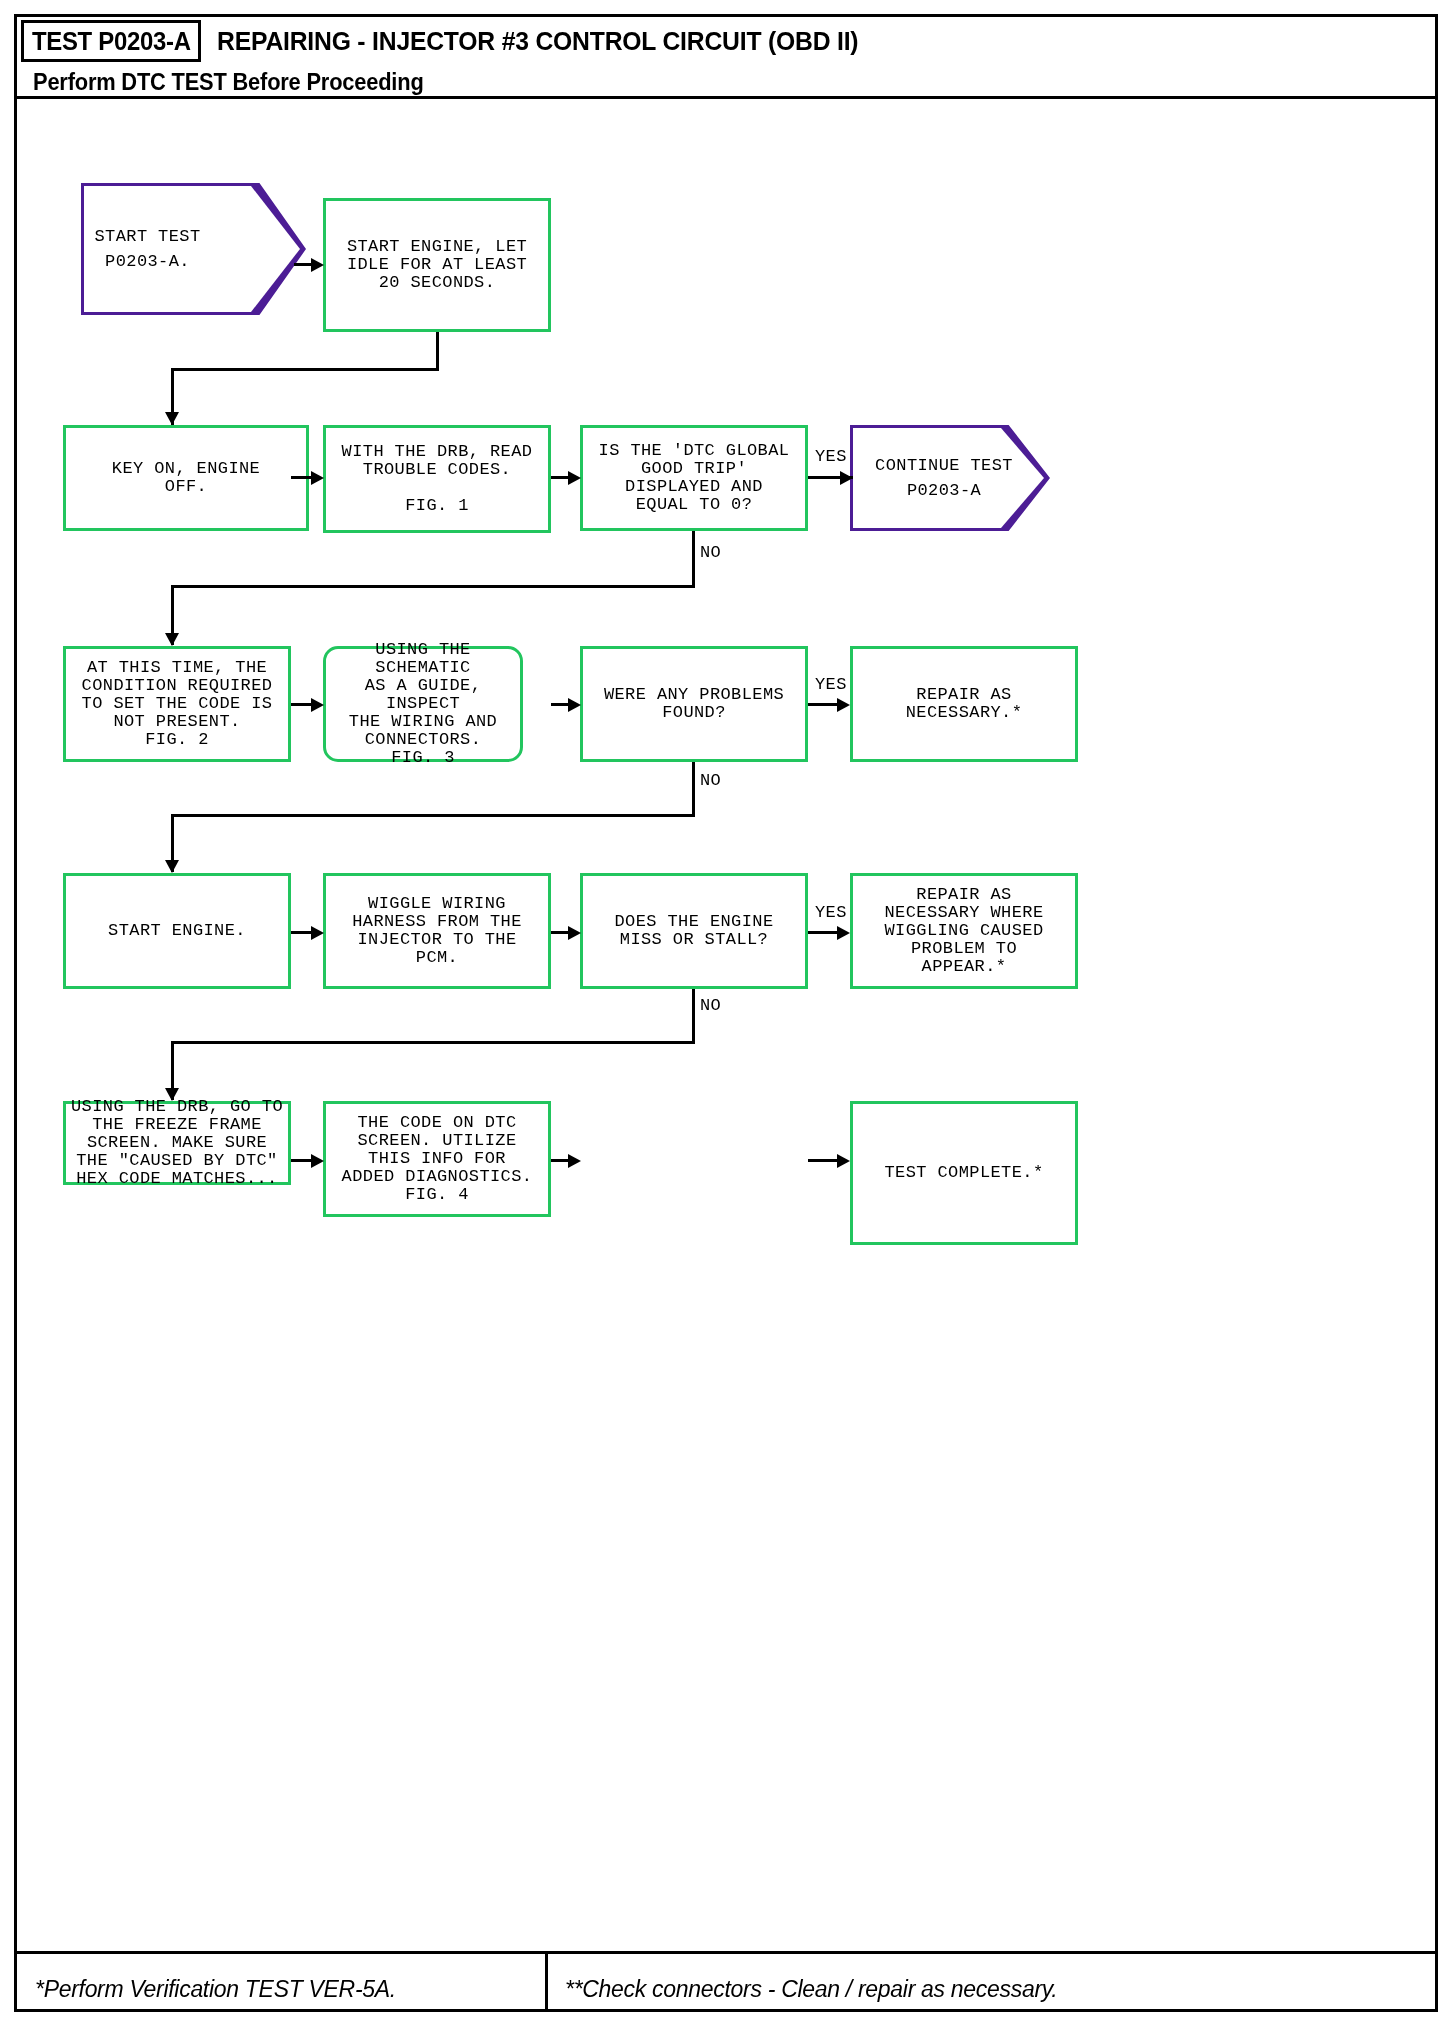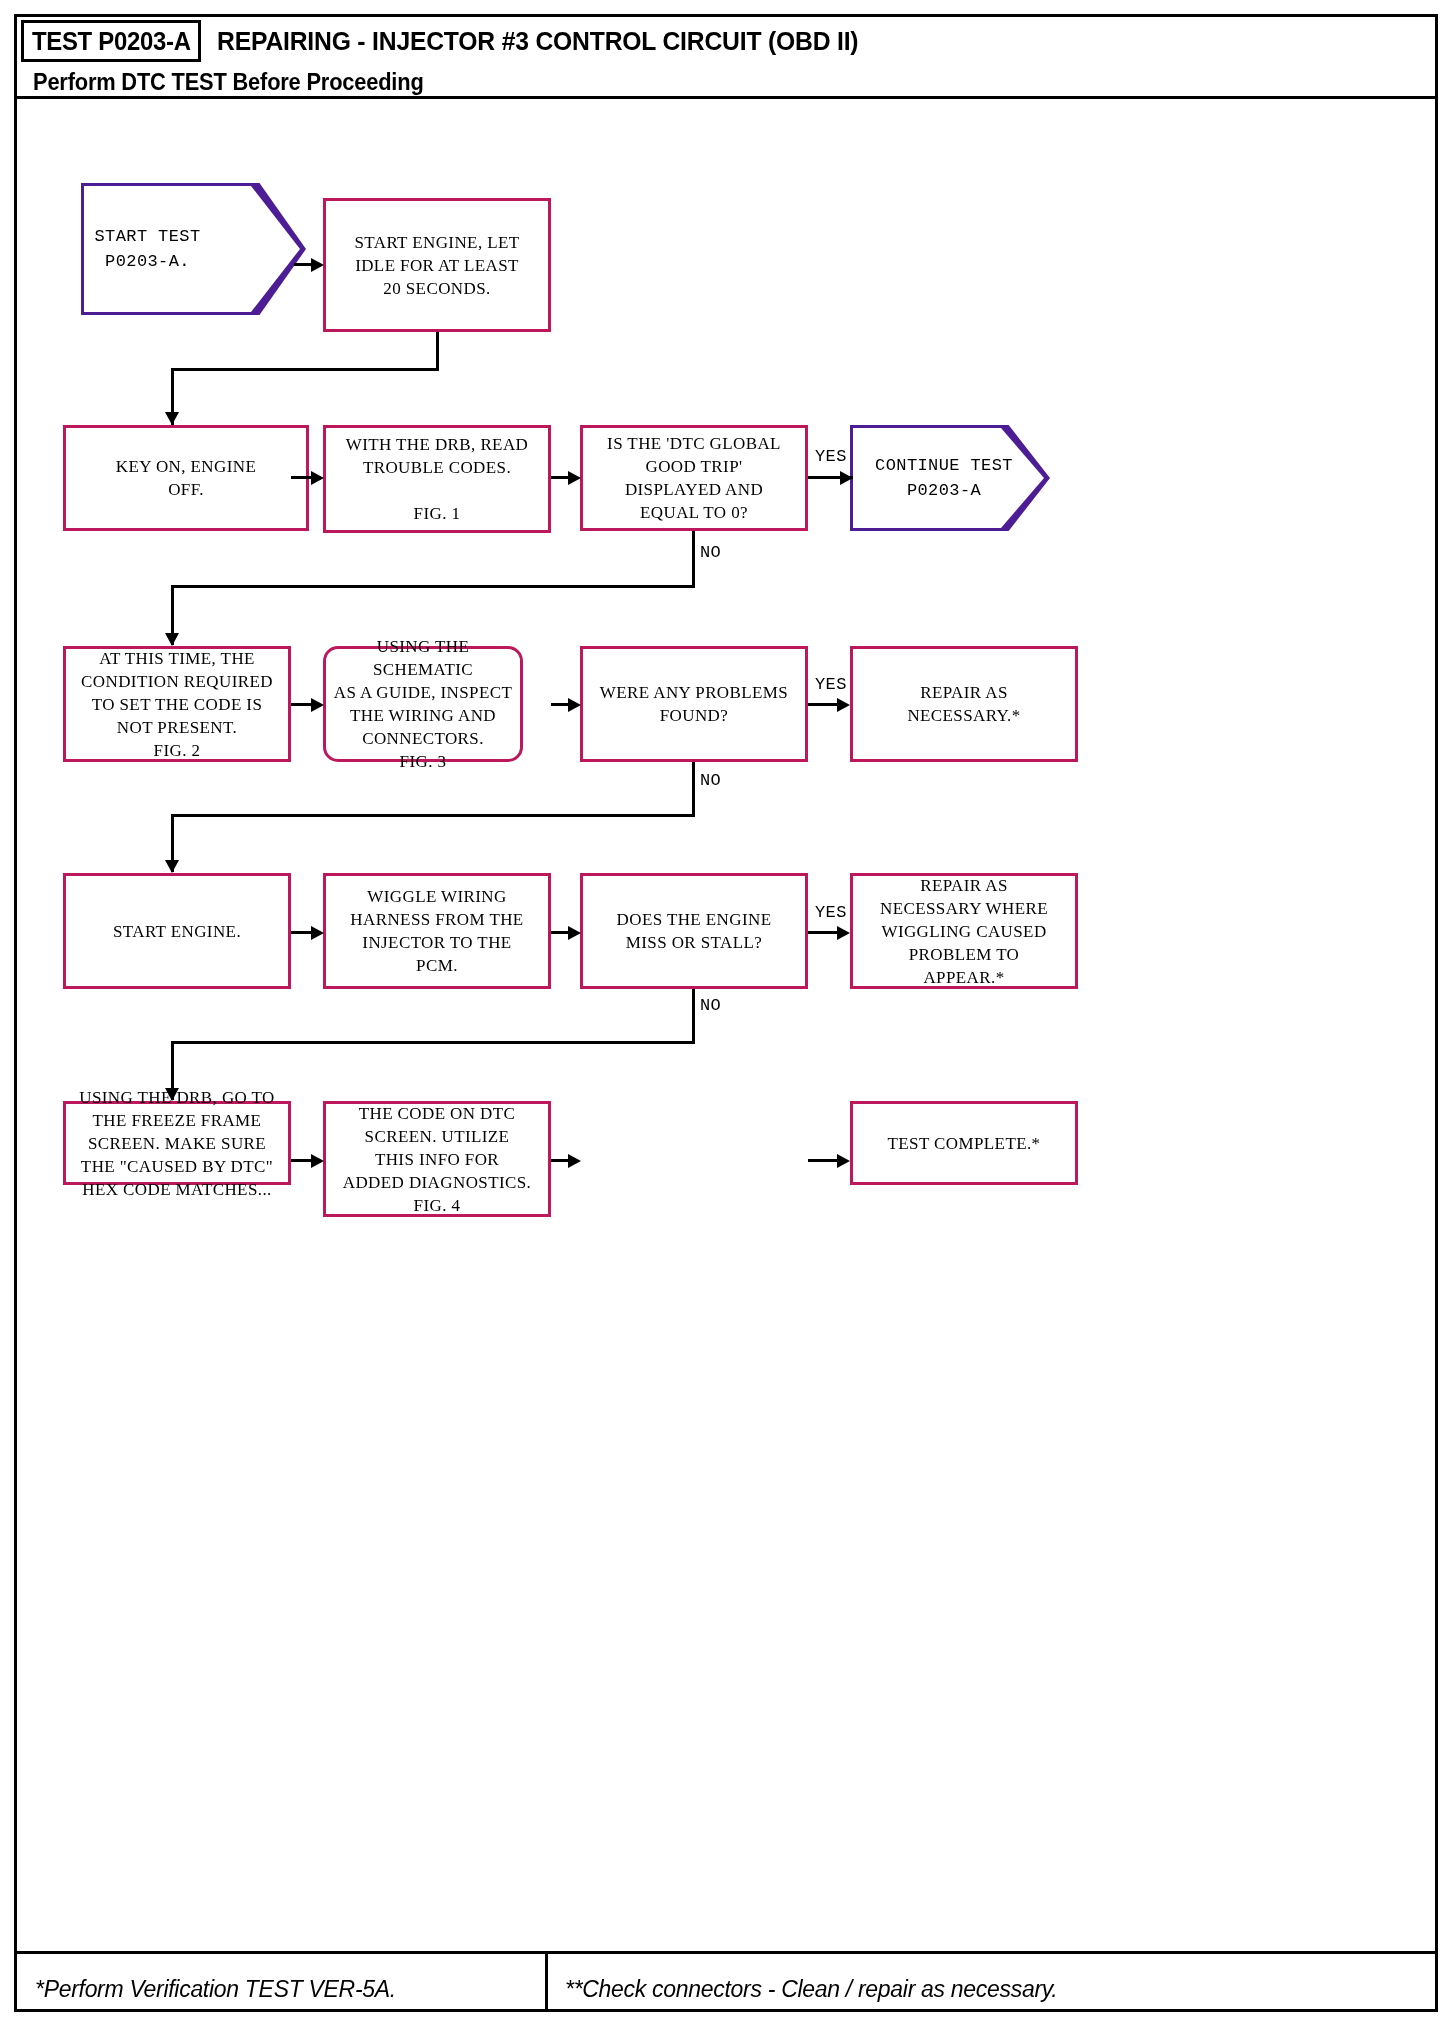--- a/index.html
+++ b/index.html
@@ -124,29 +124,29 @@
     left: 0;
     top: 82px;
     width: 1418px;
     height: 1855px;
   }
 
   
   .node {
     position: absolute;
     box-sizing: border-box;
-    border: 3px solid #be185d;
+    border: 3px solid #22c55e;
     background: #fff;
     display: flex;
     align-items: center;
     justify-content: center;
     text-align: center;
-    font-family: Liberation Serif, serif;
+    font-family: Liberation Mono, monospace;
     font-size: 17px;
-    line-height: 23px;
+    line-height: 18px;
     letter-spacing: 0.4px;
     white-space: pre-line;
     padding: 2px 4px;
   }
 
   
   .arrownode {
     position: absolute;
     box-sizing: border-box;
     background: #4c1d95;
@@ -353,21 +353,21 @@
 THE "CAUSED BY DTC"
 HEX CODE MATCHES...</div>
 
     <div class="node" style="left:306px; top:1002px; width:228px; height:116px;">THE CODE ON DTC
 SCREEN. UTILIZE
 THIS INFO FOR
 ADDED DIAGNOSTICS.
 FIG. 4</div>
 
 
-    <div class="node" style="left:833px; top:1002px; width:228px; height:84px;">TEST COMPLETE.*</div>
+    <div class="node" style="left:833px; top:1002px; width:228px; height:144px;">TEST COMPLETE.*</div>
 
     <div class="hline" style="left:274px; top:1060px; width:25px;"></div>
     <div class="arrowhead-r" style="left:294px; top:1055px;"></div>
 
     <div class="hline" style="left:534px; top:1060px; width:22px;"></div>
     <div class="arrowhead-r" style="left:551px; top:1055px;"></div>
 
     <div class="hline" style="left:791px; top:1060px; width:35px;"></div>
     <div class="arrowhead-r" style="left:820px; top:1055px;"></div>
 

